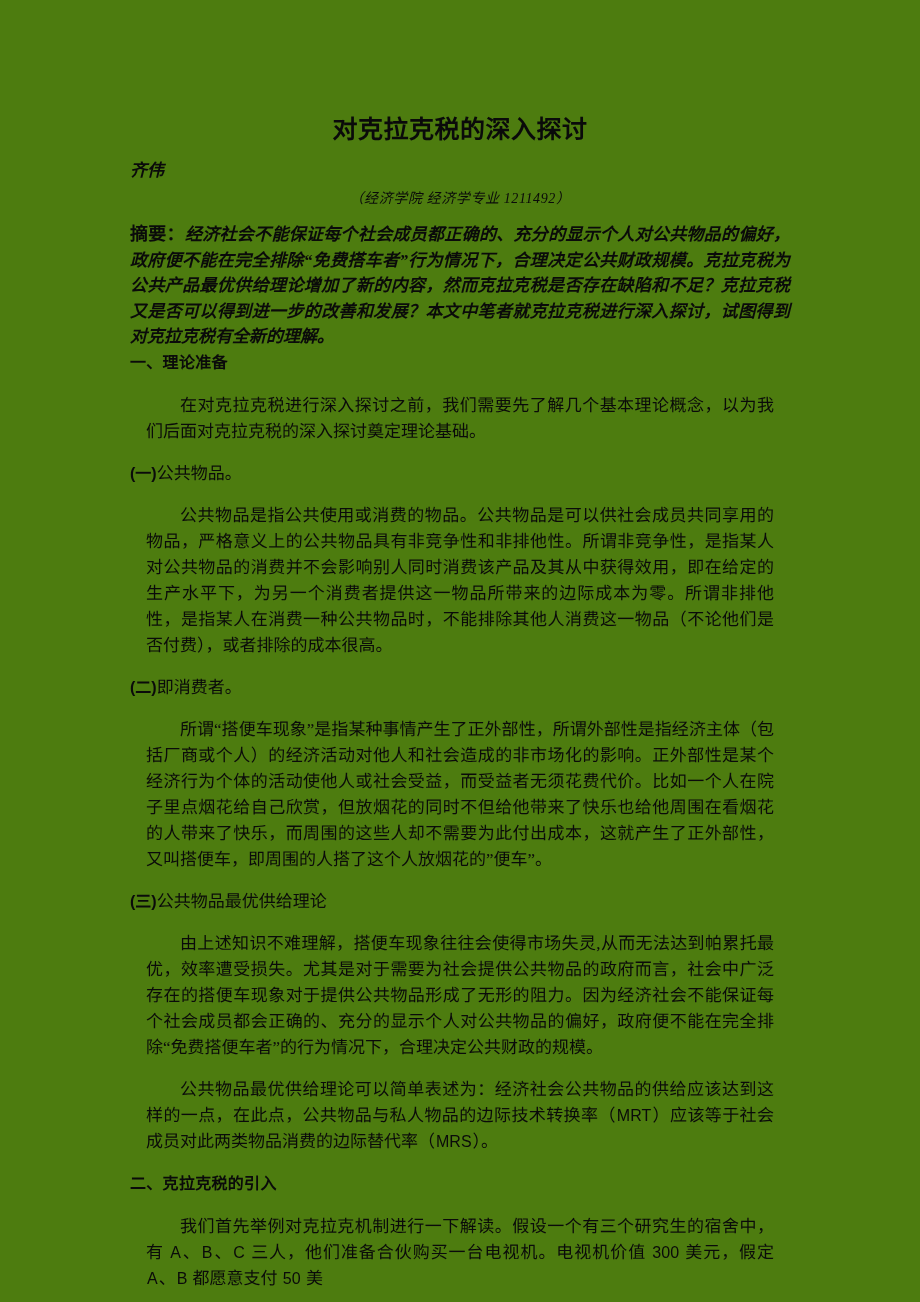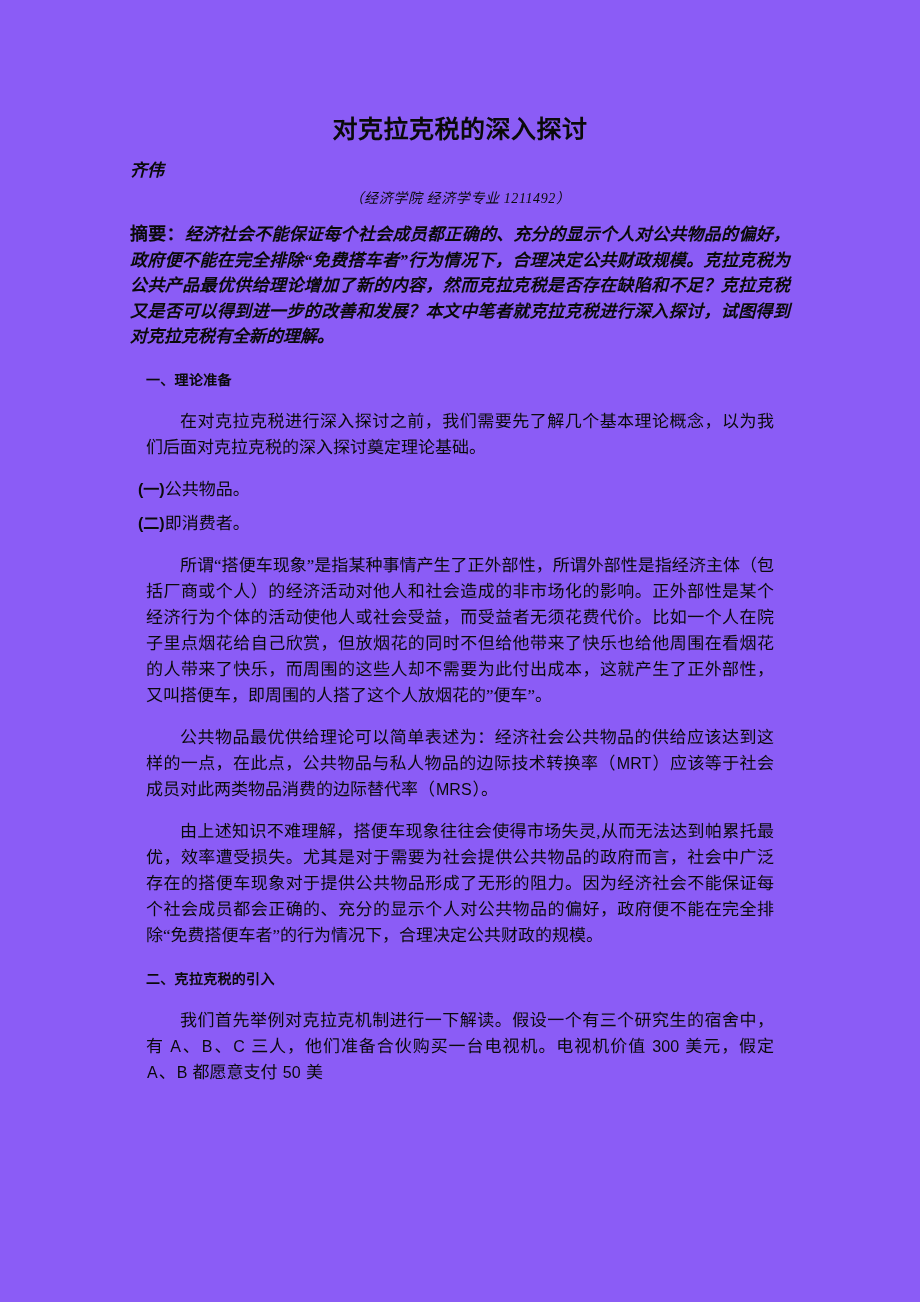--- a/index.html
+++ b/index.html
@@ -18,21 +18,21 @@
     -webkit-font-smoothing: antialiased;
   }
 
   .page {
     position: absolute;
     left: 0; top: 0;
     width: 920px;
     height: 1302px;
     box-sizing: border-box;
     padding: 0 130px 0 130px;
-    background: #8b5cf6;
+    background: #4d7c0f;
   }
 
   
   .doc-title {
     margin: 0;
     padding-top: 112px;
     text-align: center;
     font-family: "Liberation Sans", "DejaVu Sans", sans-serif;
     font-weight: bold;
     font-size: 25px;
@@ -85,32 +85,32 @@
     padding-top: 1px;
     font-family: "Liberation Serif", "DejaVu Serif", serif;
     font-style: italic;
     font-weight: bold;
     font-size: 16px;
     line-height: 26px;
   }
 
   
   .section-heading {
-    margin: 16px;
+    margin: 0;
     padding-top: 1px;
-    font-family: Liberation Sans, sans-serif;
+    font-family: Liberation Mono, monospace;
     font-weight: bold;
-    font-size: 14px;
+    font-size: 16px;
     line-height: 26px;
     letter-spacing: 0.3px;
   }
 
   
   .sub-heading {
-    margin: 8px;
+    margin: 0;
     font-size: 17px;
     line-height: 26px;
     font-family: "Liberation Serif", "DejaVu Serif", serif;
   }
   .sub-heading .enum {
     font-family: "Liberation Sans", "DejaVu Sans", sans-serif;
     font-weight: bold;
     font-size: 16px;
   }
 
@@ -146,28 +146,30 @@
 
   <p class="abstract"><span class="lead">摘要：</span><span>经济社会不能保证每个社会成员都正确的、充分的显示个人对公共物品的偏好，政府便不能在完全排除“免费搭车者”行为情况下，合理决定公共财政规模。克拉克税为公共产品最优供给理论增加了新的内容，然而克拉克税是否存在缺陷和不足？克拉克税又是否可以得到进一步的改善和发展？本文中笔者就克拉克税进行深入探讨，试图得到对克拉克税有全新的理解。</span></p>
 
 
   <h2 class="section-heading">一、理论准备</h2>
 
   <p class="body indent">在对克拉克税进行深入探讨之前，我们需要先了解几个基本理论概念，以为我们后面对克拉克税的深入探讨奠定理论基础。</p>
 
   <p class="sub-heading"><span class="enum">(一)</span><span>公共物品。</span></p>
 
+  <p class="body indent">公共物品是指公共使用或消费的物品。公共物品是可以供社会成员共同享用的物品，严格意义上的公共物品具有非竞争性和非排他性。所谓非竞争性，是指某人对公共物品的消费并不会影响别人同时消费该产品及其从中获得效用，即在给定的生产水平下，为另一个消费者提供这一物品所带来的边际成本为零。所谓非排他性，是指某人在消费一种公共物品时，不能排除其他人消费这一物品（不论他们是否付费），或者排除的成本很高。</p>
 
   <p class="sub-heading"><span class="enum">(二)</span><span>即消费者。</span></p>
 
   <p class="body indent">所谓“搭便车现象”是指某种事情产生了正外部性，所谓外部性是指经济主体（包括厂商或个人）的经济活动对他人和社会造成的非市场化的影响。正外部性是某个经济行为个体的活动使他人或社会受益，而受益者无须花费代价。比如一个人在院子里点烟花给自己欣赏，但放烟花的同时不但给他带来了快乐也给他周围在看烟花的人带来了快乐，而周围的这些人却不需要为此付出成本，这就产生了正外部性，又叫搭便车，即周围的人搭了这个人放烟花的”便车”。</p>
 
+  <p class="sub-heading"><span class="enum">(三)</span><span>公共物品最优供给理论</span></p>
+
+  <p class="body indent">由上述知识不难理解，搭便车现象往往会使得市场失灵,从而无法达到帕累托最优，效率遭受损失。尤其是对于需要为社会提供公共物品的政府而言，社会中广泛存在的搭便车现象对于提供公共物品形成了无形的阻力。因为经济社会不能保证每个社会成员都会正确的、充分的显示个人对公共物品的偏好，政府便不能在完全排除“免费搭便车者”的行为情况下，合理决定公共财政的规模。</p>
 
   <p class="body indent">公共物品最优供给理论可以简单表述为：经济社会公共物品的供给应该达到这样的一点，在此点，公共物品与私人物品的边际技术转换率（<span class="lat">MRT</span>）应该等于社会成员对此两类物品消费的边际替代率（<span class="lat">MRS</span>）。</p>
-
-  <p class="body indent">由上述知识不难理解，搭便车现象往往会使得市场失灵,从而无法达到帕累托最优，效率遭受损失。尤其是对于需要为社会提供公共物品的政府而言，社会中广泛存在的搭便车现象对于提供公共物品形成了无形的阻力。因为经济社会不能保证每个社会成员都会正确的、充分的显示个人对公共物品的偏好，政府便不能在完全排除“免费搭便车者”的行为情况下，合理决定公共财政的规模。</p>
 
   <h2 class="section-heading">二、克拉克税的引入</h2>
 
 
   <p class="body indent">我们首先举例对克拉克机制进行一下解读。假设一个有三个研究生的宿舍中，有 <span class="lat">A</span>、<span class="lat">B</span>、<span class="lat">C</span> 三人，他们准备合伙购买一台电视机。电视机价值 <span class="lat">300</span> 美元，假定 <span class="lat">A</span>、<span class="lat">B</span> 都愿意支付 <span class="lat">50</span> 美</p>
 
 </div>
 
 </body></html>

